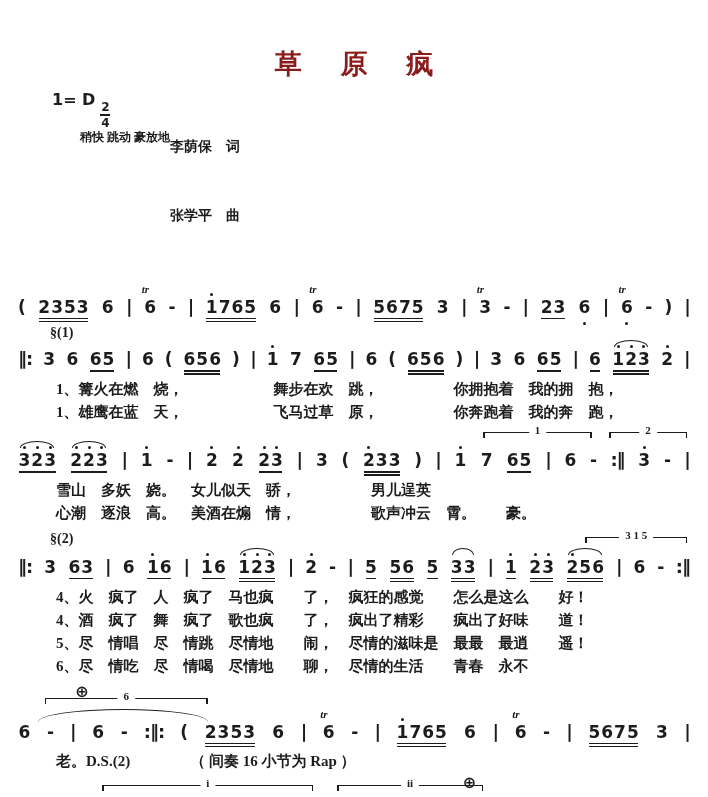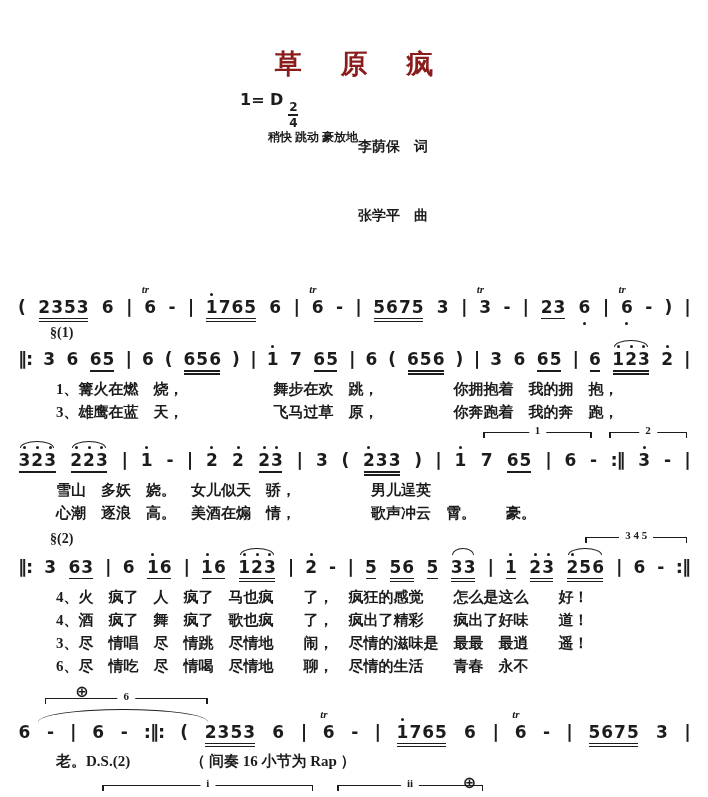--- a/index.html
+++ b/index.html
@@ -6,21 +6,21 @@
   html,body{margin:0;padding:0;}
   body{
     width:708px;height:797px;overflow:hidden;background:#ffffff;
     font-family:"DejaVu Sans",sans-serif;color:var(--ink);
   }
   .page{box-sizing:border-box;width:708px;height:797px;padding:6px 10px 0 10px;}
   .title{
     margin:40px 0 8px 0;text-align:center;font-size:27px;font-weight:bold;
     letter-spacing:16px;text-indent:16px;font-family:"Liberation Serif",serif;
   }
-  .meta-row{display:flex;justify-content:center;align-items:flex-start;padding:0 82px 0 42px;}
+  .meta-row{display:flex;justify-content:flex-start;align-items:flex-start;padding:0 82px 0 42px;}
   .key-sig{font-size:16px;font-weight:bold;white-space:nowrap;}
   .frac{display:inline-flex;flex-direction:column;align-items:center;vertical-align:-6px;line-height:1;font-size:12px;font-weight:bold;margin-left:5px;}
   .frac .fbar{width:10px;height:1.5px;background:var(--ink);margin:1px 0;}
   .credits{font-size:14px;line-height:1.65;font-family:Liberation Mono, monospace;font-weight:bold;white-space:pre;}
   .tempo{font-size:12px;font-weight:bold;padding-left:28px;margin-top:0px;font-family:"Liberation Serif",serif;}
   
   .system{position:relative;margin:0 4px 6px 4px;}
   .notes{display:flex;justify-content:space-between;align-items:baseline;font-size:17px;font-weight:bold;padding:0 4px;margin-bottom:8px;line-height:1.15;}
   .grp{position:relative;display:inline-block;white-space:nowrap;}
   .dgt{position:relative;display:inline-block;padding:0 0.5px;}
@@ -120,21 +120,21 @@
           <span class="grp"><span class="dgt">3</span></span>
           <span class="grp"><span class="dgt">6</span></span>
           <span class="grp"><span class="dgt">6</span><span class="dgt">5</span><span class="ul u1"></span></span>
           <span class="bar">|</span>
           <span class="grp"><span class="dgt">6</span><span class="ul u1"></span></span>
           <span class="grp"><span class="tie"></span><span class="dgt">1<span class="hi"></span></span><span class="dgt">2<span class="hi"></span></span><span class="dgt">3<span class="hi"></span></span><span class="ul u1"></span><span class="ul u2"></span></span>
           <span class="grp"><span class="dgt">2<span class="hi"></span></span></span>
           <span class="bar">|</span>
         </div>
         <div class="lyr">1、篝火在燃　烧，　　　　　　舞步在欢　跳，　　　　　你拥抱着　我的拥　抱，</div>
-        <div class="lyr">3、雄鹰在蓝　天，　　　　　　飞马过草　原，　　　　　你奔跑着　我的奔　跑，</div>
+        <div class="lyr">1、雄鹰在蓝　天，　　　　　　飞马过草　原，　　　　　你奔跑着　我的奔　跑，</div>
       </div>
       <div class="system" style="padding-top: 20px;">
         <div class="bracket" style="left: 69%; width: 16%; top: 2px;">
           <span class="blabel">1</span>
         </div>
         <div class="bracket" style="left: 87.5%; width: 11.5%; top: 2px;">
           <span class="blabel">2</span>
         </div>
         <div class="notes">
           <span class="grp"><span class="tie"></span><span class="dgt">3<span class="hi"></span></span><span class="dgt">2<span class="hi"></span></span><span class="dgt">3<span class="hi"></span></span><span class="ul u1"></span></span>
@@ -162,21 +162,21 @@
           <span class="grp"><span class="dgt">3<span class="hi"></span></span></span>
           <span class="sym">-</span>
           <span class="bar">|</span>
         </div>
         <div class="lyr">雪山　多妖　娆。　女儿似天　骄，　　　　　男儿逞英</div>
         <div class="lyr">心潮　逐浪　高。　美酒在煽　情，　　　　　歌声冲云　霄。　　豪。</div>
       </div>
       <div class="system" style="padding-top: 26px;">
         <span class="marker">§(2)</span>
         <div class="bracket" style="left: 84%; width: 15%; top: 6px;">
-          <span class="blabel">3 4 5</span>
+          <span class="blabel">3 1 5</span>
         </div>
         <div class="notes">
           <span class="bar">‖:</span>
           <span class="grp"><span class="dgt">3</span></span>
           <span class="grp"><span class="dgt">6</span><span class="dgt">3</span><span class="ul u1"></span></span>
           <span class="bar">|</span>
           <span class="grp"><span class="dgt">6</span></span>
           <span class="grp"><span class="dgt">1<span class="hi"></span></span><span class="dgt">6</span><span class="ul u1"></span></span>
           <span class="bar">|</span>
           <span class="grp"><span class="dgt">1<span class="hi"></span></span><span class="dgt">6</span><span class="ul u1"></span></span>
@@ -193,21 +193,21 @@
           <span class="grp"><span class="dgt">1<span class="hi"></span></span><span class="ul u1"></span></span>
           <span class="grp"><span class="dgt">2<span class="hi"></span></span><span class="dgt">3<span class="hi"></span></span><span class="ul u1"></span><span class="ul u2"></span></span>
           <span class="grp"><span class="tie"></span><span class="dgt">2<span class="hi"></span></span><span class="dgt">5</span><span class="dgt">6</span><span class="ul u1"></span><span class="ul u2"></span></span>
           <span class="bar">|</span>
           <span class="grp"><span class="dgt">6</span></span>
           <span class="sym">-</span>
           <span class="bar">:‖</span>
         </div>
         <div class="lyr">4、火　疯了　人　疯了　马也疯　　了，　疯狂的感觉　　怎么是这么　　好！</div>
         <div class="lyr">4、酒　疯了　舞　疯了　歌也疯　　了，　疯出了精彩　　疯出了好味　　道！</div>
-        <div class="lyr">3、尽　情唱　尽　情跳　尽情地　　闹，　尽情的滋味是　最最　最逍　　遥！</div>
+        <div class="lyr">5、尽　情唱　尽　情跳　尽情地　　闹，　尽情的滋味是　最最　最逍　　遥！</div>
         <div class="lyr">6、尽　情吃　尽　情喝　尽情地　　聊，　尽情的生活　　青春　永不</div>
       </div>
       <div class="system" style="padding-top: 38px;">
         <div class="bracket" style="left: 4.5%; width: 24%; top: 14px;">
           <span class="blabel">6</span>
         </div>
         <div class="arc" style="left: 3.5%; width: 25%; top: 25px;"></div>
         <span class="coda" style="left: 9%; top: 0px;">⊕</span>
         <div class="notes">
           <span class="grp"><span class="dgt">6</span></span>

